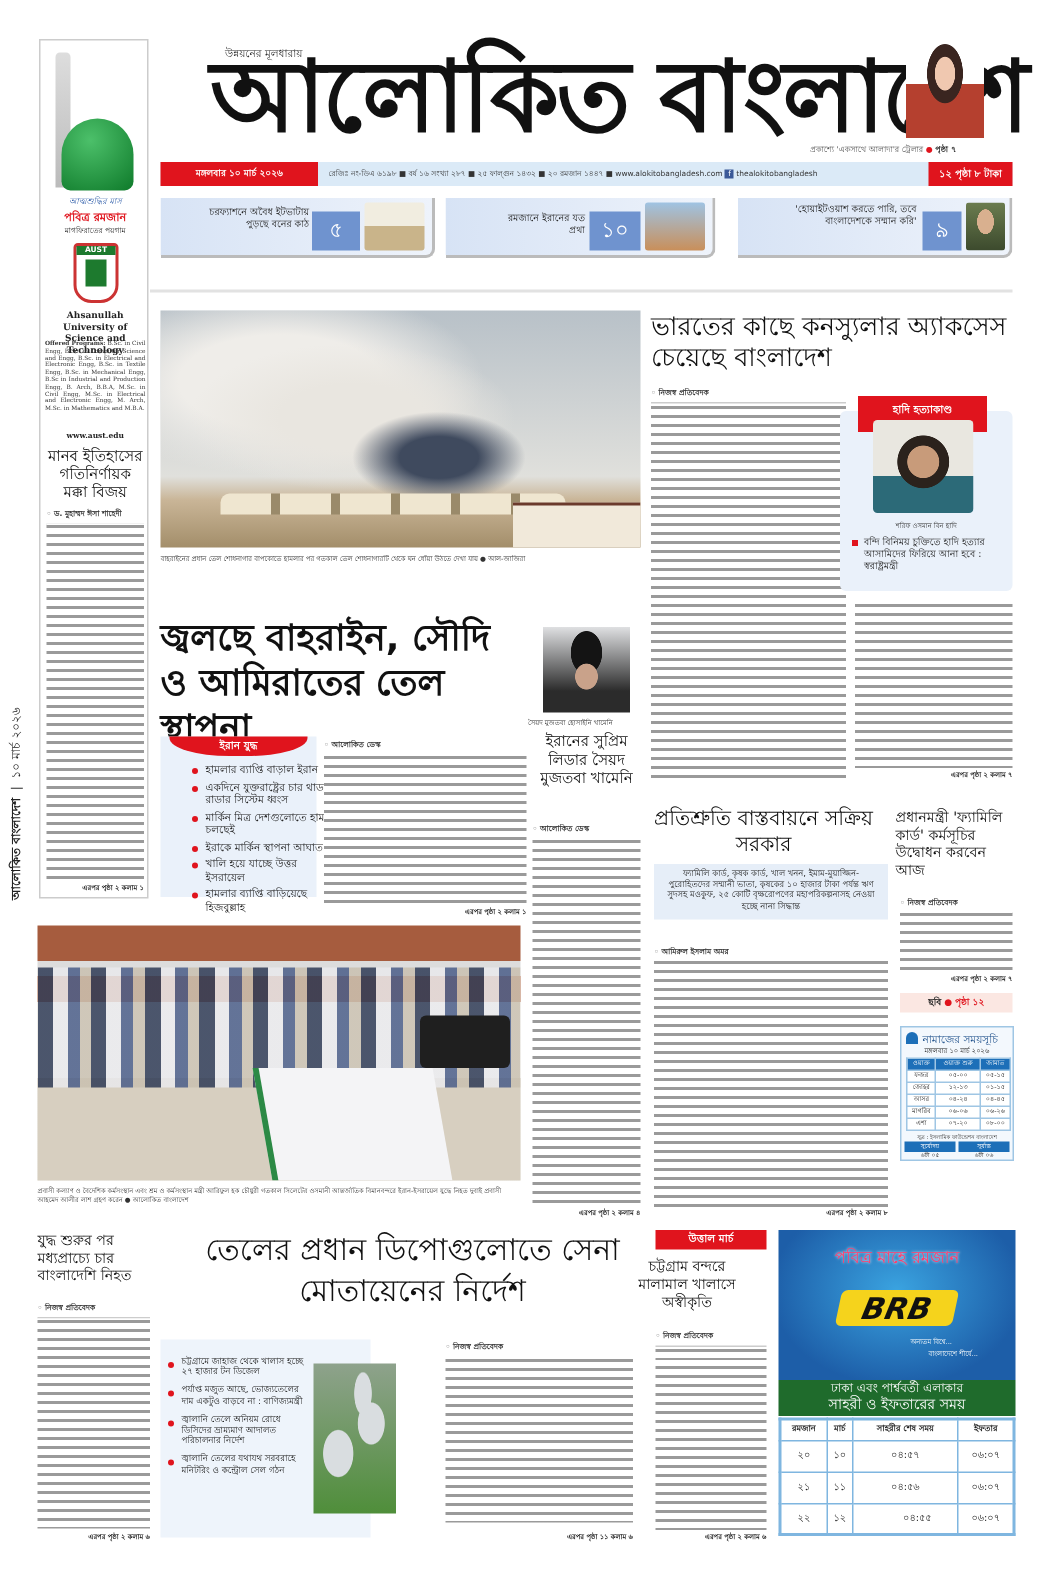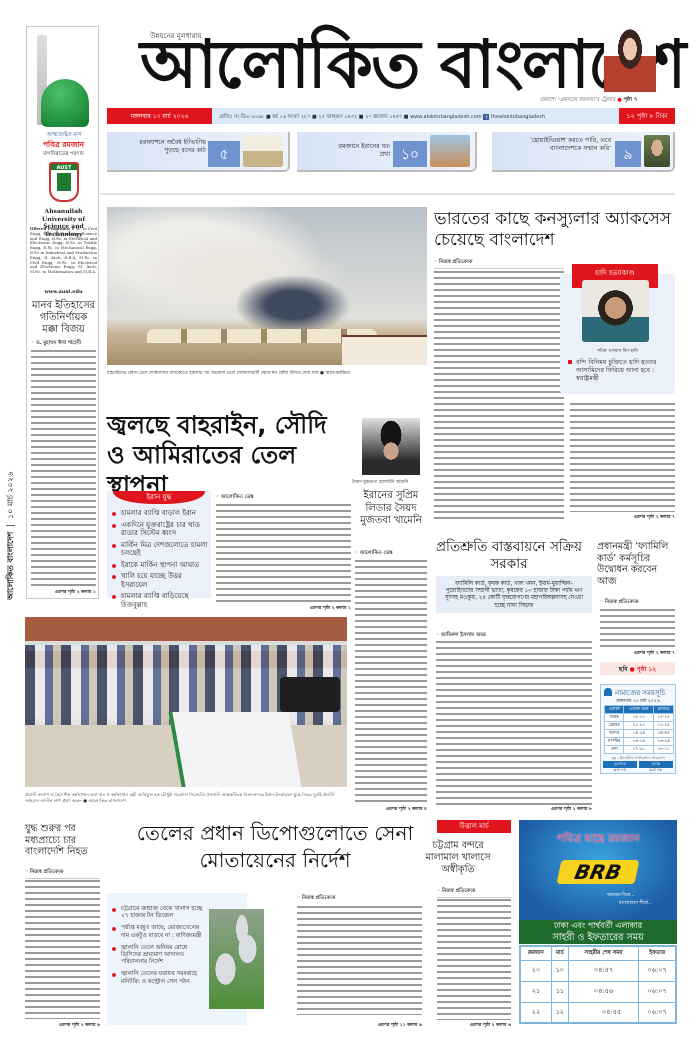--- a/index.html
+++ b/index.html
@@ -7,21 +7,21 @@
 body{position:relative;font-family:"DejaVu Sans","Liberation Sans",sans-serif;color:#222}
 .abs{position:absolute}
 .serif{font-family:"DejaVu Serif","Liberation Serif",serif}
 .txt{font-size:4.3px;line-height:6px;color:#555;text-align:justify;overflow:hidden}
 .txt::before{content:"";}
 .lines{background:repeating-linear-gradient(#fff 0 1px,#9a9a9a 1px 3px,#fff 3px 6px);}
 .byline{font-size:5px;color:#333;font-weight:bold;border-bottom:1px solid #ccc;padding-bottom:2px}
 .byline::before{content:"◦ ";color:#888}
 .cont{font-size:4.5px;font-weight:bold;text-align:right;color:#222}
 .headline{font-weight:bold;color:#111;line-height:1.15}
-.redtag{background:#e0141d;color:#fff;text-align:center;font-weight:normal}
+.redtag{background:#e0141d;color:#fff;text-align:center;font-weight:bold}
 .bullet{font-size:7px;line-height:8.5px;color:#222;position:relative;padding-left:10px;margin-bottom:3px}
 .bullet::before{content:"";position:absolute;left:1px;top:3px;width:4px;height:4px;border-radius:50%;background:#e0141d}
 
 #logo{left:140px;top:25px;width:440px;height:78px;font-size:66px;font-weight:bold;letter-spacing:-2px;color:#111;white-space:nowrap;line-height:78px}
 
 .photo{overflow:hidden}
 table{border-collapse:collapse}
 </style>
 </head>
 <body>
@@ -99,21 +99,21 @@
 </div>
 <div class="abs" style="left:107px;top:370px;width:320px;font-size:4.5px;color:#333;white-space:nowrap;overflow:hidden">বাহরাইনের প্রধান তেল শোধনাগার বাপকোতে হামলার পর গতকাল তেল শোধনাগারটি থেকে ঘন ধোঁয়া উঠতে দেখা যায় ● আল-জাজিরা</div>
 
 <div class="abs headline" style="left:107px;top:410px;width:245px;font-size:24px;line-height:30px">জ্বলছে বাহরাইন, সৌদি ও আমিরাতের তেল স্থাপনা</div>
 <div class="abs photo" style="left:362px;top:418px;width:58px;height:57px;background:radial-gradient(ellipse at 50% 58%,#c9a28a 0 18%,transparent 19%),radial-gradient(ellipse at 50% 30%,#141414 0 25%,transparent 26%),linear-gradient(#dfe0e2,#2b2b2b 75%)"></div>
 <div class="abs" style="left:352px;top:479px;width:75px;font-size:4.5px;color:#333;white-space:nowrap">সৈয়দ মুজতবা হোসাইনি খামেনি</div>
 <div class="abs" style="left:355px;top:489px;width:72px;text-align:center;font-size:10px;line-height:12.5px;color:#111">ইরানের সুপ্রিম লিডার সৈয়দ মুজতবা খামেনি</div>
 
 <div class="abs" style="left:107px;top:491px;width:104px;height:107px;background:#eaf1fa">
   <div class="abs redtag" style="left:6px;top:0;width:92px;height:13px;line-height:13px;font-size:7px;border-radius:0 0 40px 40px / 0 0 12px 12px">ইরান যুদ্ধ</div>
-  <div class="abs" style="left:4px;top:18px;width:98px">
+  <div class="abs" style="left:20px;top:18px;width:98px">
     <div class="bullet">হামলার ব্যাপ্তি বাড়াল ইরান</div>
     <div class="bullet">একদিনে যুক্তরাষ্ট্রের চার থাড রাডার সিস্টেম ধ্বংস</div>
     <div class="bullet">মার্কিন মিত্র দেশগুলোতে হামলা চলছেই</div>
     <div class="bullet">ইরাকে মার্কিন স্থাপনা আঘাত</div>
     <div class="bullet">খালি হয়ে যাচ্ছে উত্তর ইসরায়েল</div>
     <div class="bullet">হামলার ব্যাপ্তি বাড়িয়েছে হিজবুল্লাহ</div>
   </div>
 </div>
 <div class="abs byline" style="left:216px;top:493px;width:135px;border:none">আলোকিত ডেস্ক</div>
 <div class="abs txt lines" style="left:216px;top:503px;width:135px;height:100px;color:transparent">আঞ্চলিক উত্তেজনার চরম পর্যায়ে মার্কিন ক্ষেপণাস্ত্র প্রতিরক্ষা ব্যবস্থার ওপর বড় ধরনের আঘাত হেনেছে ইরান। ইরানি সশস্ত্র বাহিনী দাবি করেছে, সর্বশেষ ২৪ ঘণ্টায় তারা যুক্তরাষ্ট্রের চারটি অত্যন্ত উন্নত 'টার্মিনাল হাই অল্টিটিউড এরিয়া ডিফেন্স' বা থাড রাডার সিস্টেম ধ্বংস করেছে।</div>

